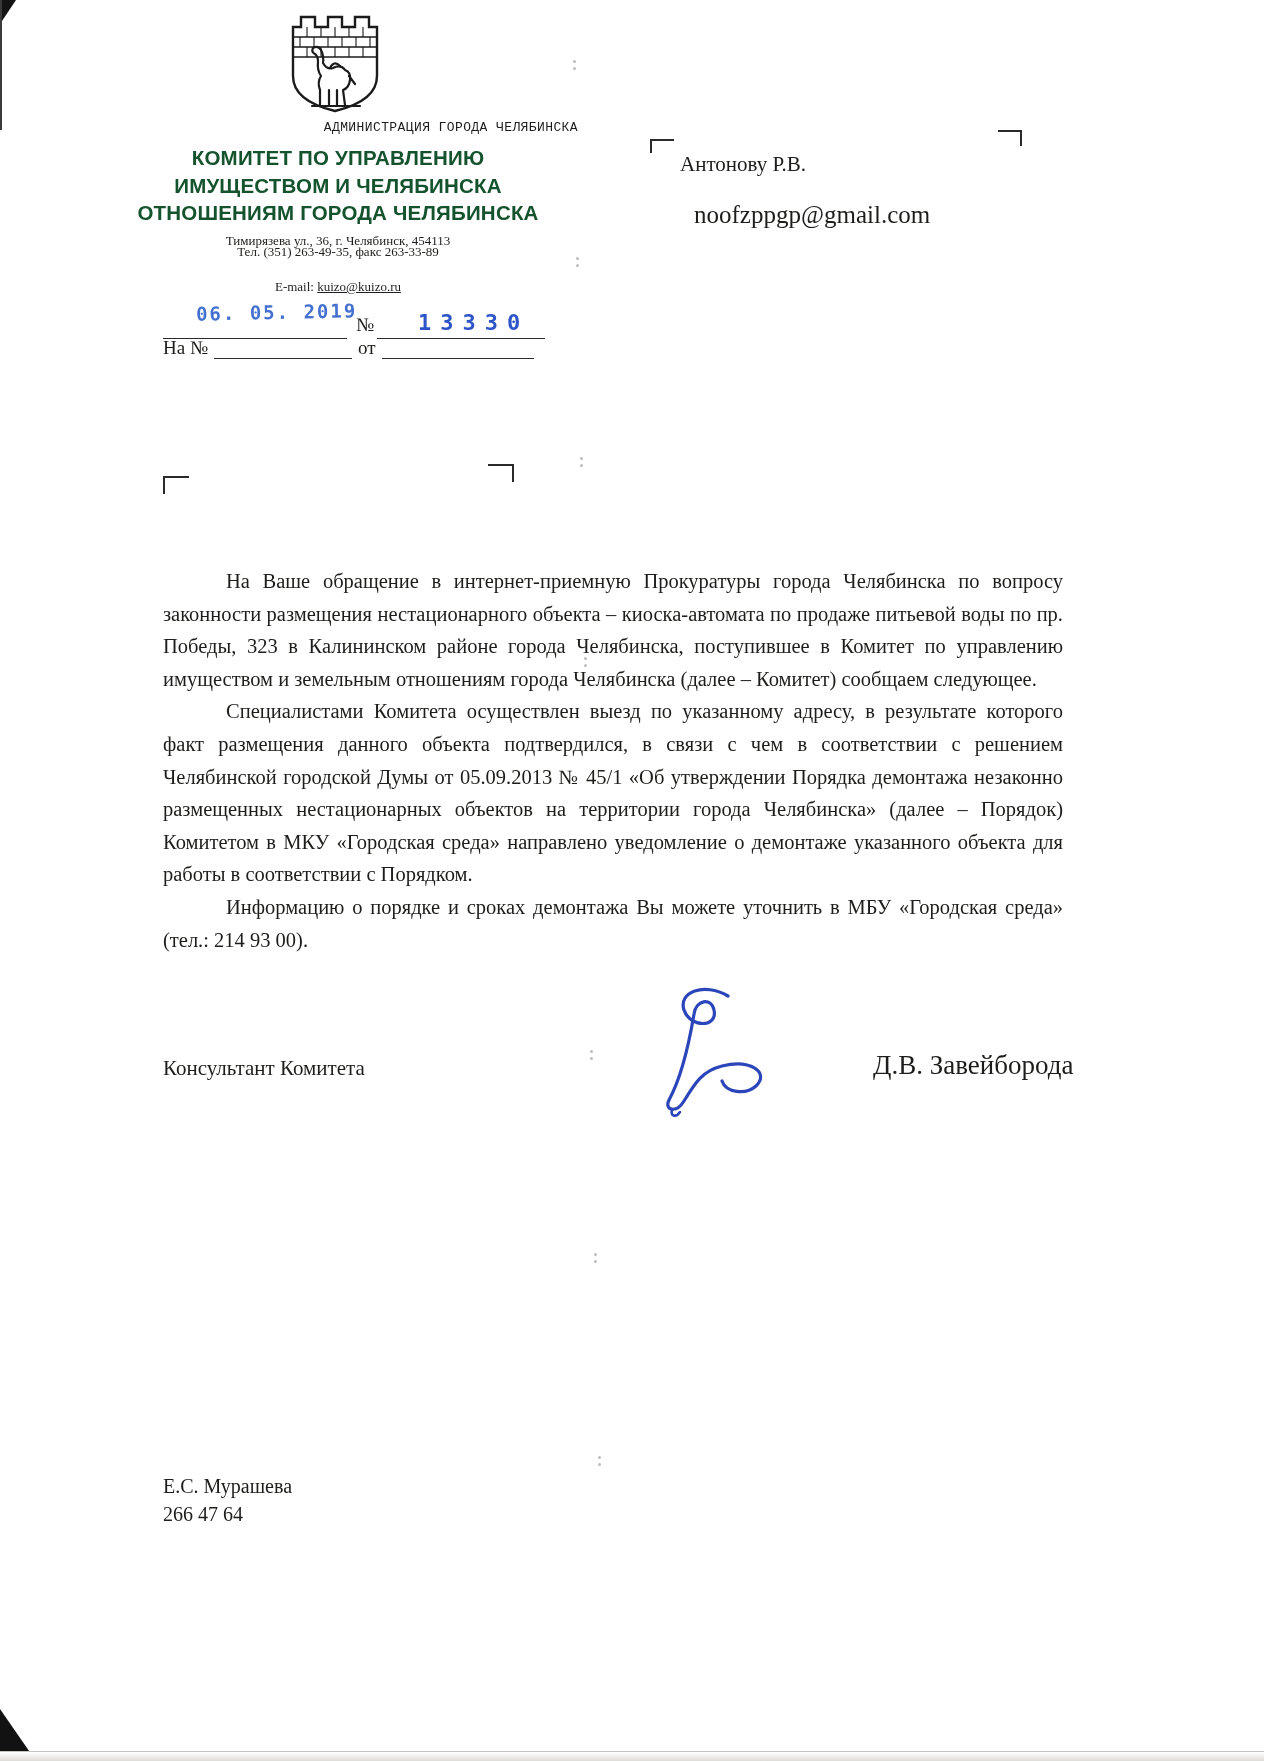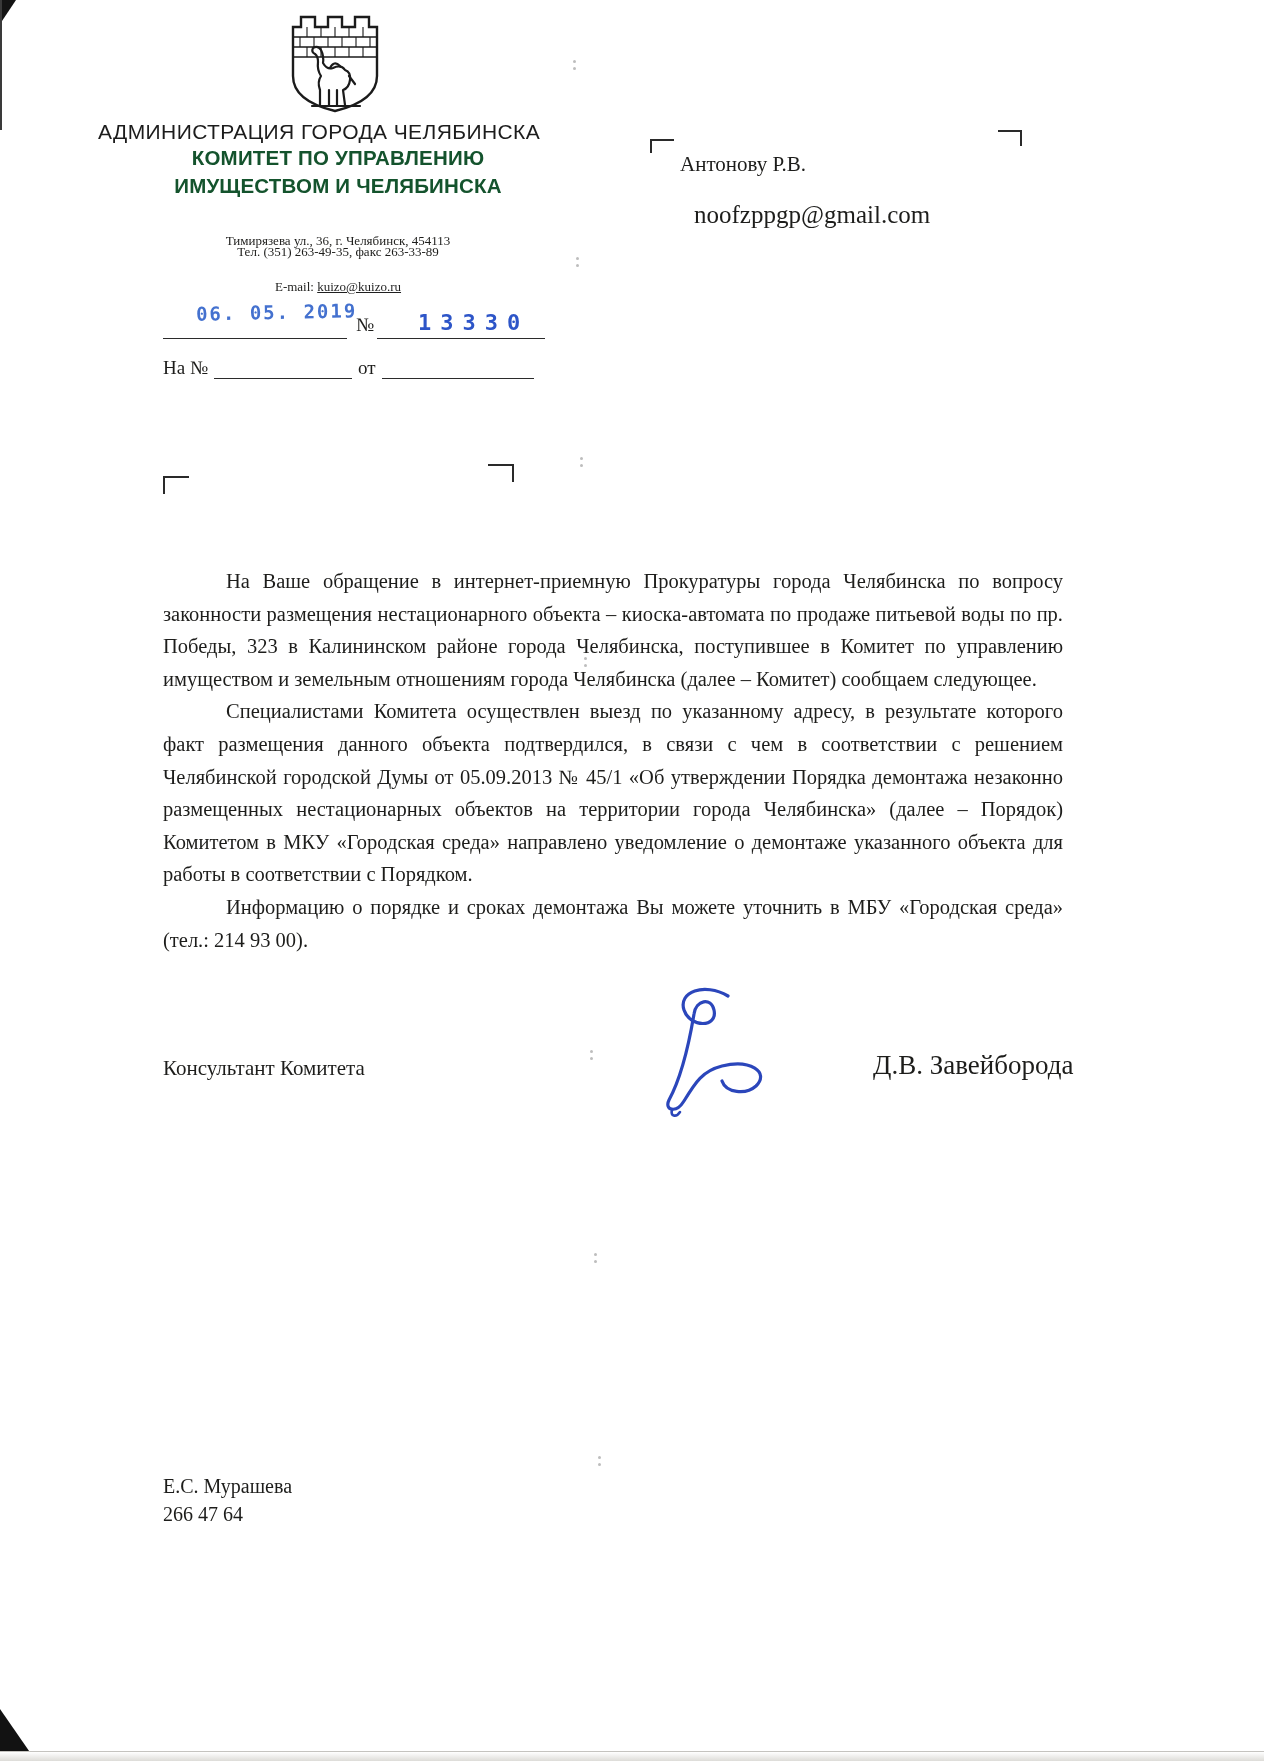--- a/index.html
+++ b/index.html
@@ -21,42 +21,42 @@
   .bottom-band{position:absolute;left:0;bottom:0;width:100%;height:9px;
     background:linear-gradient(#ffffff,#dddcd8);}
   .bottom-line{position:absolute;left:0;bottom:9px;width:100%;height:1px;background:#c4c3bf;}
   .noise{position:absolute;width:3px;height:3px;border-radius:50%;
     background:#7d7d7d;box-shadow:0 7px 0 #7d7d7d;opacity:.5;}
 
   
   .emblem{position:absolute;left:287px;top:10px;width:96px;height:106px;}
 
   
-  .admin-line{position:absolute;left:98px;top:120px;width:480px;text-align:left;
-    font-family:Liberation Sans, sans-serif;font-size:21px;letter-spacing:.4px;color:#1c1c1c;}
+  .admin-line{position:absolute;left:98px;top:120px;width:480px;text-align:right;
+    font-family:Liberation Mono, monospace;font-size:13px;letter-spacing:.4px;color:#1c1c1c;}
   .org-name{position:absolute;left:98px;top:144px;width:480px;text-align:center;
     font-family:"Liberation Sans",sans-serif;font-size:20.5px;font-weight:700;
     line-height:27.5px;letter-spacing:.2px;color:#14532d;}
   .addr{position:absolute;left:98px;width:480px;text-align:center;
     font-size:13px;color:#1d1d1b;}
   .addr-1{top:233px;} .addr-2{top:244px;} .addr-3{top:279px;}
   .email-link{color:#1f1f1f;text-decoration:underline;cursor:pointer;}
 
   
   .line{position:absolute;height:0;border-bottom:1.5px solid #2b2b2b;}
   .date-line{left:163px;top:338px;width:184px;}
   .number-line{left:377px;top:338px;width:168px;}
   .date-stamp{position:absolute;left:196px;top:301px;
     font-family:"DejaVu Sans Mono",monospace;font-weight:700;font-size:19px;
     letter-spacing:2px;color:#3566cb;transform:rotate(-1.2deg);opacity:.92;}
   .no-sign{position:absolute;left:356px;top:314px;font-size:19px;}
   .out-number{position:absolute;left:418px;top:310px;
     font-family:"DejaVu Sans Mono",monospace;font-weight:700;font-size:22px;
     letter-spacing:9px;color:#2d55c8;}
-  .naref{position:absolute;left:163px;top:356px;display:flex;align-items:flex-end;
+  .naref{position:absolute;left:163px;top:336px;display:flex;align-items:flex-end;
     gap:6px;font-size:19px;}
   .u{display:inline-block;height:22px;border-bottom:1.5px solid #2b2b2b;}
   .u-na{width:138px;} .u-ot{width:152px;}
 
   
   .cm{position:absolute;border:0 solid #2a2a2a;}
   .cm-name{left:650px;top:139px;width:22px;height:12px;border-top-width:2px;border-left-width:2px;}
   .cm-tr{left:998px;top:130px;width:22px;height:14px;border-top-width:2px;border-right-width:2px;}
   .cm-mid-l{left:163px;top:476px;width:24px;height:16px;border-top-width:2px;border-left-width:2px;}
   .cm-mid-r{left:488px;top:464px;width:24px;height:16px;border-top-width:2px;border-right-width:2px;}
@@ -106,20 +106,21 @@
       <path d="M50,80 V95"></path>
       <path d="M62,66 L68,74"></path>
       <path d="M43,58 Q47,50 53,56"></path>
     </g>
   </svg>
 
   <div class="admin-line">АДМИНИСТРАЦИЯ ГОРОДА ЧЕЛЯБИНСКА</div>
   <div class="org-name">
     <div>КОМИТЕТ ПО УПРАВЛЕНИЮ</div>
     <div>ИМУЩЕСТВОМ И ЧЕЛЯБИНСКА</div>
+    <div>ОТНОШЕНИЯМ ГОРОДА ЧЕЛЯБИНСКА</div>
   </div>
   <div class="addr addr-1">Тимирязева ул., 36, г. Челябинск, 454113</div>
   <div class="addr addr-2">Тел. (351) 263-49-35, факс 263-33-89</div>
   <div class="addr addr-3"><span>E-mail: </span><a class="email-link">kuizo@kuizo.ru</a></div>
 
   <div class="date-stamp">06. 05. 2019</div>
   <div class="line date-line"></div>
   <div class="no-sign">№</div>
   <div class="line number-line"></div>
   <div class="out-number">13330</div>

